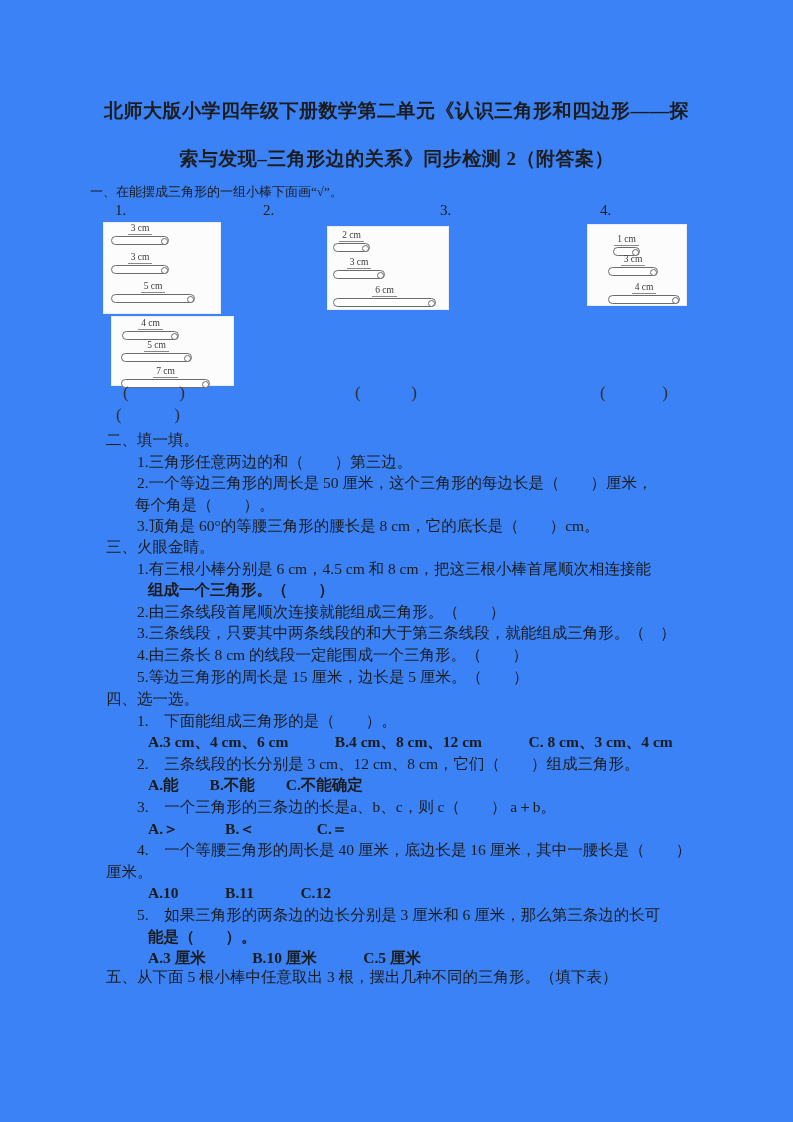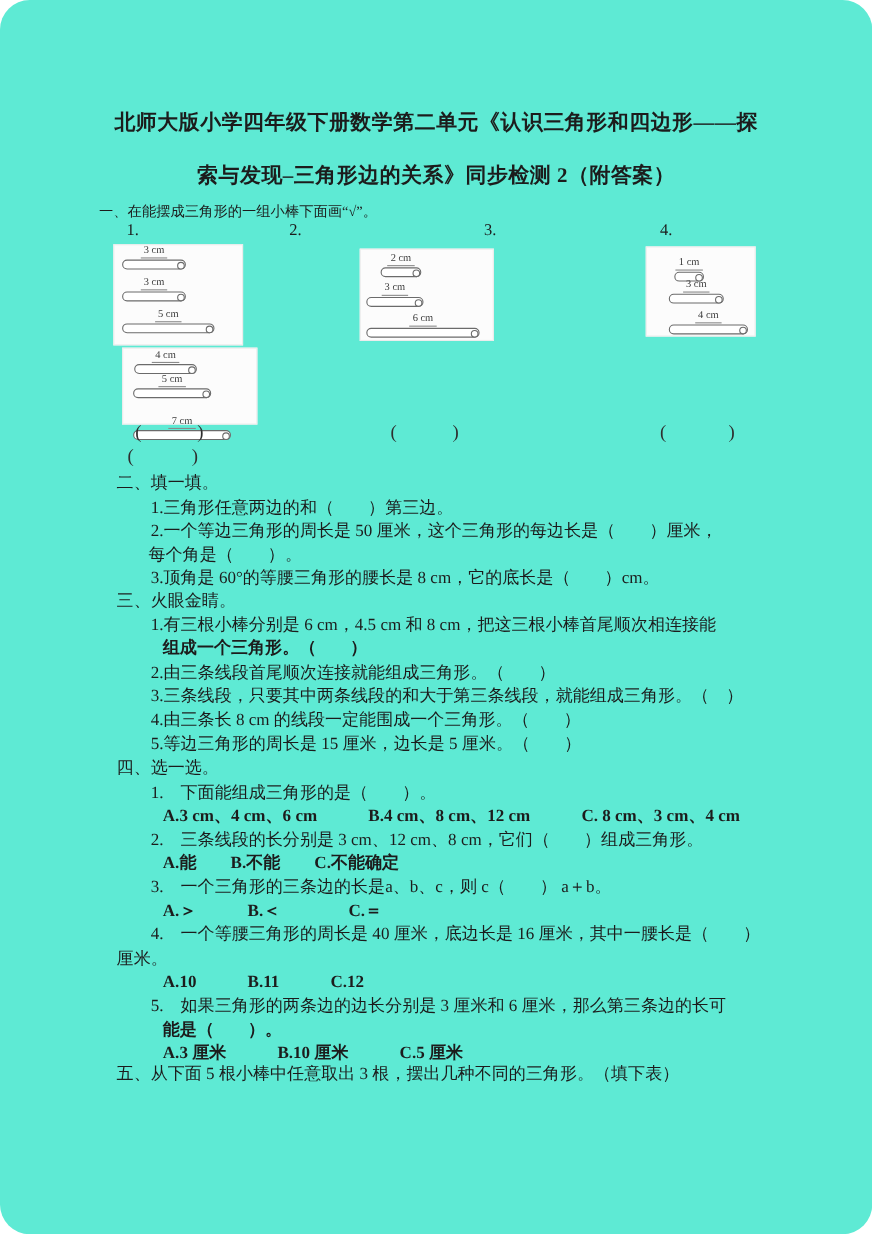--- a/index.html
+++ b/index.html
@@ -1,23 +1,22 @@
 <!DOCTYPE html>
 <html><head>
 <meta charset="utf-8">
 <style>
   html,body { margin:0; padding:0; background:#ffffff; }
   .page {
     position:relative;
     width:793px; height:1122px;
-    background:#5eead4;
+    background:#3b82f6;
     font-family:"Liberation Serif","DejaVu Serif",serif;
     color:#1c1c1c;
     overflow:hidden;
-    border-radius:27px;
   }
   .title-line {
     position:absolute; left:0; right:0;
     text-align:center;
     font-weight:bold;
     font-size:19px;
     letter-spacing:0.5px;
     white-space:nowrap;
   }
   .tl1 { top:98px; }
@@ -94,23 +93,23 @@
   <span class="item-num n4">4.</span>
 
   <div id="sticks-layer">
       <div class="stick-box" style="left: 103px; top: 222px; width: 116px; height: 90px;"></div>
       <div class="stick" style="left: 111px; top: 217px; width: 58px;"><span class="stick-label">3 cm</span><div class="capsule"></div></div>
       <div class="stick" style="left: 111px; top: 246px; width: 58px;"><span class="stick-label">3 cm</span><div class="capsule"></div></div>
       <div class="stick" style="left: 111px; top: 275px; width: 84px;"><span class="stick-label">5 cm</span><div class="capsule"></div></div>
       <div class="stick-box" style="left: 111px; top: 316px; width: 121px; height: 68px;"></div>
       <div class="stick" style="left: 122px; top: 312px; width: 57px;"><span class="stick-label">4 cm</span><div class="capsule"></div></div>
       <div class="stick" style="left: 121px; top: 334px; width: 71px;"><span class="stick-label">5 cm</span><div class="capsule"></div></div>
-      <div class="stick" style="left: 121px; top: 372px; width: 89px; text-decoration: underline;"><span class="stick-label">7 cm</span><div class="capsule"></div></div>
+      <div class="stick" style="left: 121px; top: 360px; width: 89px; text-decoration: underline;"><span class="stick-label">7 cm</span><div class="capsule"></div></div>
       <div class="stick-box" style="left: 327px; top: 226px; width: 120px; height: 82px;"></div>
-      <div class="stick" style="left: 346px; top: 224px; width: 37px;"><span class="stick-label">2 cm</span><div class="capsule"></div></div>
+      <div class="stick" style="left: 333px; top: 224px; width: 37px;"><span class="stick-label">2 cm</span><div class="capsule"></div></div>
       <div class="stick" style="left: 333px; top: 251px; width: 52px;"><span class="stick-label">3 cm</span><div class="capsule"></div></div>
       <div class="stick" style="left: 333px; top: 279px; width: 103px;"><span class="stick-label">6 cm</span><div class="capsule"></div></div>
       <div class="stick-box" style="left: 587px; top: 224px; width: 98px; height: 80px;"></div>
       <div class="stick" style="left: 613px; top: 228px; width: 27px;"><span class="stick-label">1 cm</span><div class="capsule"></div></div>
       <div class="stick" style="left: 608px; top: 248px; width: 50px;"><span class="stick-label">3 cm</span><div class="capsule"></div></div>
       <div class="stick" style="left: 608px; top: 276px; width: 72px;"><span class="stick-label">4 cm</span><div class="capsule"></div></div>
       <div class="answer-slot" style="left: 123px; top: 383px; width: 62px;">
         <span>(</span>
         <span>)</span>
       </div>

